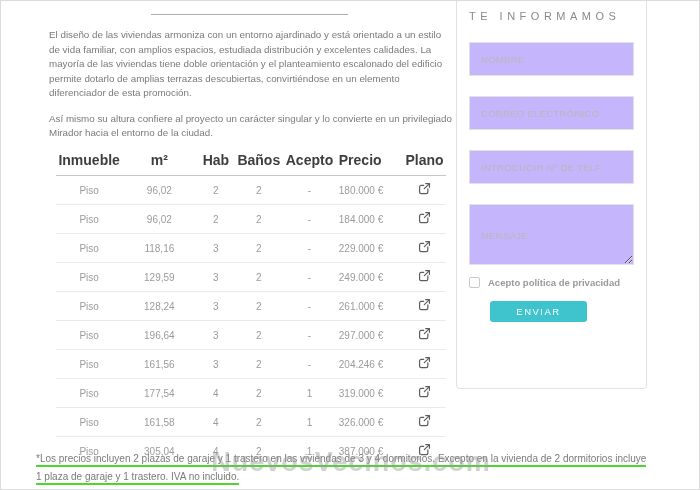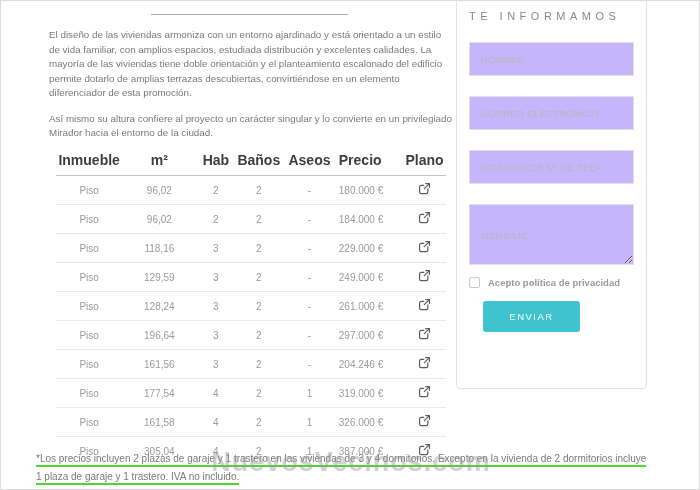--- a/index.html
+++ b/index.html
@@ -96,22 +96,22 @@
   }
   .field::placeholder { color: #b8b8b8; opacity: 1; }
   .field-textarea { height: 61px; padding-top: 25px; resize: both; }
   .privacy-row { margin-top: 12px; display: flex; align-items: center; font-weight: bold; }
   .checkbox {
     width: 11px; height: 11px; border: 1px solid #c9c9c9;
     border-radius: 2px; background: #fff; cursor: pointer; flex: 0 0 auto;
   }
   .privacy-label { margin-left: 8px; font-size: 9.5px; color: #9a9a9a; }
   .submit-btn {
-    display: block; margin-top: 13px; margin-left: 14px;
-    width: 97px; height: 31px; border: none; border-radius: 3px;
+    display: block; margin-top: 13px; margin-left: 21px;
+    width: 97px; height: 21px; border: none; border-radius: 3px;
     background: var(--accent, #3fc3cc); color: #fff;
     font-family: "Liberation Sans", sans-serif;
     font-size: 9.5px; letter-spacing: 1.5px; cursor: pointer;
   }
 </style>
 </head>
 <body>
 
 <div class="page">
 
@@ -123,21 +123,21 @@
   </div>
 
   <div class="table-wrap">
     <table>
       <thead>
         <tr>
             <th class="c0">Inmueble</th>
             <th class="c1">m²</th>
             <th class="c2">Hab</th>
             <th class="c3">Baños</th>
-            <th class="c4">Aseos</th>
+            <th class="c4">Acepto</th>
             <th class="c5">Precio</th>
             <th class="c6">Plano</th>
           </tr>
       </thead>
       <tbody>
           <tr>
             <td class="c0">Piso</td>
             <td class="c1">96,02</td>
             <td class="c2">2</td>
             <td class="c3">2</td>

